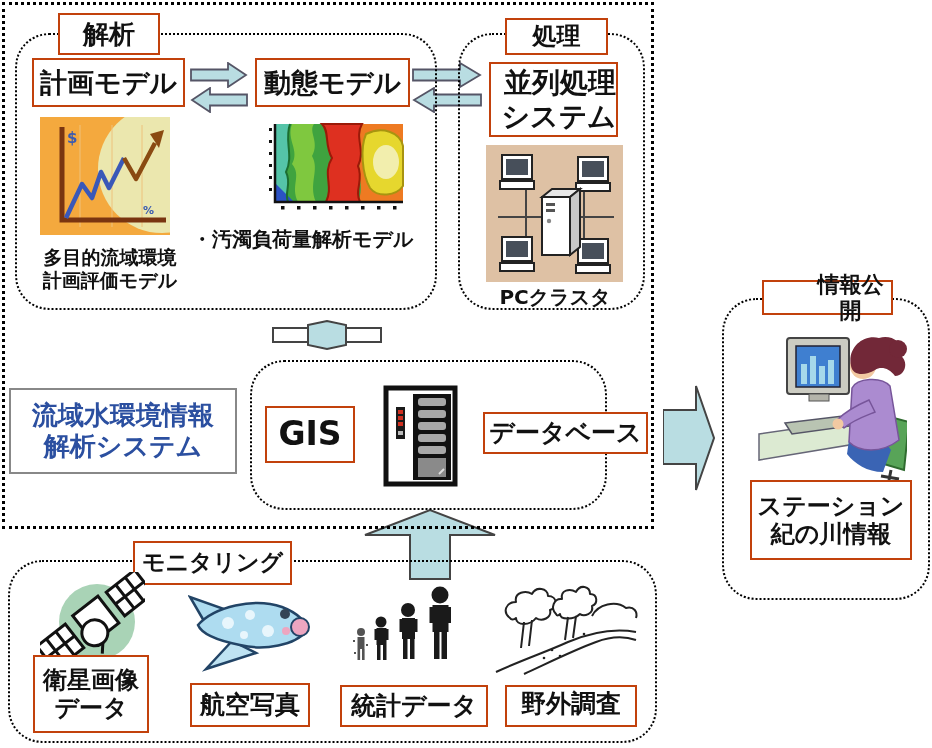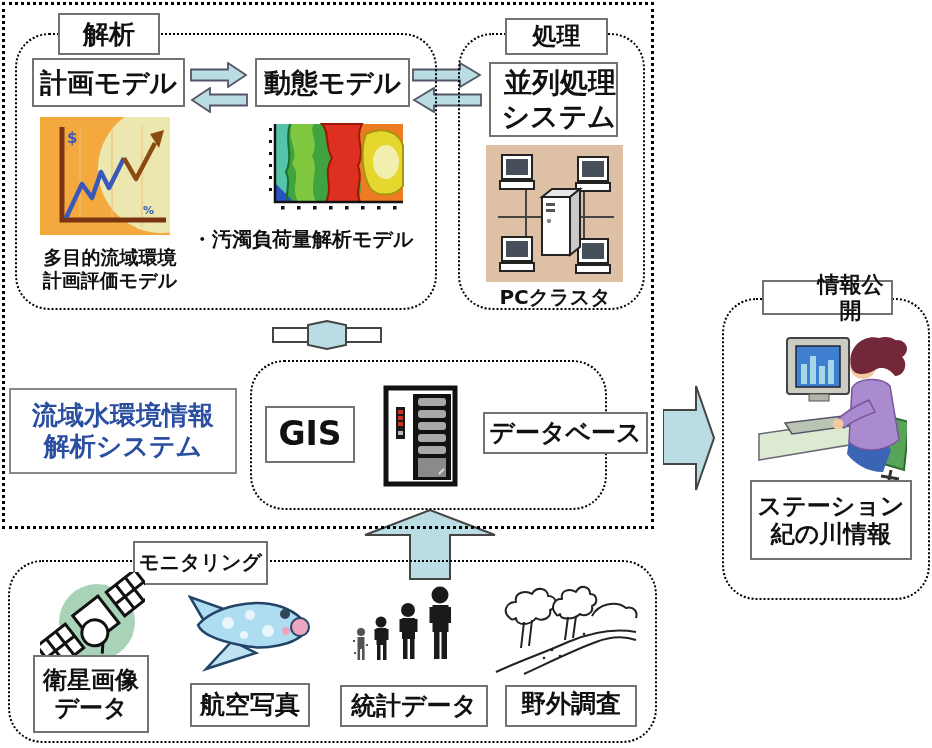--- a/index.html
+++ b/index.html
@@ -1,20 +1,20 @@
 <!DOCTYPE html>
 <html><head>
 <meta charset="utf-8">
 <style>
   html,body{margin:0;padding:0;background:#fff;}
   .canvas{position:relative;width:932px;height:748px;background:#fff;overflow:hidden;
           font-family:"DejaVu Sans","Liberation Sans",sans-serif;color:#111;}
   .outerbox{position:absolute;border:3.5px dotted #000;z-index:2;box-sizing:border-box;}
   .sect{position:absolute;border:2.5px dotted #000;border-radius:34px;z-index:2;box-sizing:border-box;}
-  .wbox{position:absolute;background:#fff;border:2px solid #737373;display:flex;flex-direction:column;
+  .wbox{position:absolute;background:#fff;border:2px solid #c2410c;display:flex;flex-direction:column;
         align-items:center;justify-content:center;font-weight:bold;z-index:3;line-height:1.18;
         box-sizing:border-box;text-align:center;}
   .txt{position:absolute;font-weight:bold;z-index:3;text-align:center;}
   .img{position:absolute;z-index:3;}
   .arrow{position:absolute;z-index:1;}
   .blue{color:#2b4fa0;}
 </style>
 </head>
 <body>
 
@@ -50,21 +50,21 @@
   <svg class="arrow" style="left:663px;top:383px;" width="52" height="110" viewBox="0 0 52 110">
     <polygon points="0,27 33,27 33,3 51,55 33,107 33,81 0,81" fill="#b9dde2" stroke="#444" stroke-width="2"></polygon>
   </svg>
 
   <div class="wbox" style="left:58px;top:13px;width:102px;height:42px;font-size:26px;">
     <span>解析</span>
   </div>
   <div class="wbox" style="left:505px;top:18px;width:103px;height:37px;font-size:24px;">
     <span>処理</span>
   </div>
-  <div class="wbox" style="left:133px;top:541px;width:135px;height:44px;font-size:20px;">
+  <div class="wbox" style="left:133px;top:541px;width:159px;height:44px;font-size:23px;">
     <span>モニタリング</span>
   </div>
   <div class="wbox" style="left:762px;top:280px;width:131px;height:35px;font-size:22px;padding-left:46px;">
     <span>情報公開</span>
   </div>
 
   <div class="wbox" style="left:32px;top:58px;width:153px;height:49px;font-size:27px;">
     <span>計画モデル</span>
   </div>
   <div class="wbox" style="left:255px;top:58px;width:155px;height:49px;font-size:27px;">

